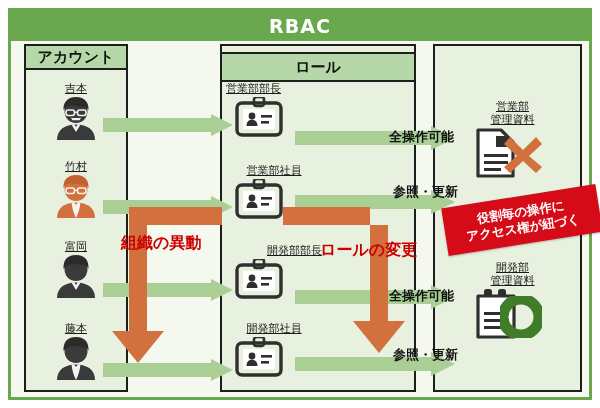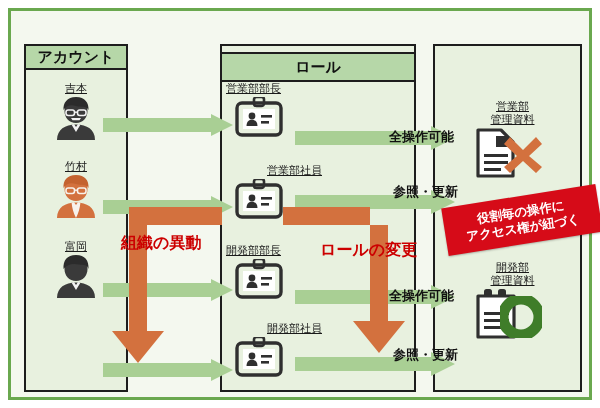--- a/index.html
+++ b/index.html
@@ -107,20 +107,21 @@
   }
   #red-banner span{display:block;white-space:nowrap;}
 </style>
 </head>
 <body>
 
 <div id="canvas">
 
   <div class="rbac-frame"></div>
 
+  <div class="rbac-title">RBAC</div>
 
   <div class="panel" id="panel-account"></div>
   <div class="panel" id="panel-role"></div>
   <div class="panel" id="panel-object"></div>
 
   <div class="panel-head" id="head-account">アカウント</div>
   <div class="panel-head" id="head-role">ロール</div>
 
   <div class="garrow" style="left:103px;top:114px;">
     <svg width="130" height="22" viewBox="0 0 130 22">
@@ -219,68 +220,79 @@
         <path d="M10.5,14 C10,6.5 14,1 23,1 C32,1 36,6.5 35.5,14 C33,9.5 29,12 23,10 C17,8 13,10 10.5,14 Z" fill="#c4622f"></path>
         <rect x="13" y="14" width="8.5" height="5.5" rx="2.2" fill="none" stroke="#f7f2ec" stroke-width="1.6"></rect>
         <rect x="24.5" y="14" width="8.5" height="5.5" rx="2.2" fill="none" stroke="#f7f2ec" stroke-width="1.6"></rect>
         <line x1="21.5" y1="16.2" x2="24.5" y2="16.2" stroke="#f7f2ec" stroke-width="1.4"></line>
         <path d="M4,44 C4,33.5 12,28.5 23,28.5 C34,28.5 42,33.5 42,44 Z" fill="#d3713e"></path>
         <path d="M18.6,28.8 C19,34 20.5,39 23,44 C25.5,39 27,34 27.4,28.8 L25,28.2 L23,31 L21,28.2 Z" fill="#f7f2ec"></path>
       </svg>
     </div>
   </div>
 
+  <div class="entry" style="left:30px;top:322px;width:92px;">
+    <div class="entry-label">藤本</div>
+    <div class="avatar">
+      <svg width="46" height="44" viewBox="0 0 46 44">
+        <path d="M23,3 C15.5,3 11.5,8 11.5,15 C11.5,21.5 16,27 23,27 C30,27 34.5,21.5 34.5,15 C34.5,8 30.5,3 23,3 Z" fill="#3a3a3a"></path>
+        <path d="M10.5,15 C10,6.5 14,1 23,1 C32,1 36,6.5 35.5,15 C34,10 31,11.5 26,10.5 C20,9.2 14,10 10.5,15 Z" fill="#2b2b2b"></path>
+        <path d="M4,44 C4,33.5 12,28.5 23,28.5 C34,28.5 42,33.5 42,44 Z" fill="#3a3a3a"></path>
+        <path d="M18.6,28.8 C19,34 20.5,39 23,44 C25.5,39 27,34 27.4,28.8 L25,28.2 L23,31 L21,28.2 Z" fill="#f2f2f2"></path>
+      </svg>
+    </div>
+  </div>
 
   <div class="entry" style="left:226px;top:82px;width:96px;text-align:left;">
     <div class="entry-label" style="text-align:left;">営業部部長</div>
     <div class="badge" style="margin-left:8px;">
       <svg width="50" height="40" viewBox="0 0 50 40">
         <rect x="20" y="0" width="10" height="9" rx="2.6" fill="none" stroke="#2f2f2f" stroke-width="2.6"></rect>
         <rect x="3" y="6" width="44" height="32" rx="5" fill="none" stroke="#2f2f2f" stroke-width="3.4"></rect>
         <rect x="9" y="12" width="32" height="20" fill="#ffffff"></rect>
         <circle cx="18" cy="19" r="3.4" fill="#2f2f2f"></circle>
         <path d="M12.5,29 C12.5,24.7 15,22.8 18,22.8 C21,22.8 23.5,24.7 23.5,29 Z" fill="#2f2f2f"></path>
         <rect x="27" y="18" width="11" height="2.6" fill="#2f2f2f"></rect>
         <rect x="27" y="24" width="8" height="2.6" fill="#2f2f2f"></rect>
       </svg>
     </div>
   </div>
 
   <div class="entry" style="left:226px;top:164px;width:96px;text-align:left;">
-    <div class="entry-label" style="text-align:right;">営業部社員</div>
+    <div class="entry-label" style="text-align:center;">営業部社員</div>
     <div class="badge" style="margin-left:8px;">
       <svg width="50" height="40" viewBox="0 0 50 40">
         <rect x="20" y="0" width="10" height="9" rx="2.6" fill="none" stroke="#2f2f2f" stroke-width="2.6"></rect>
         <rect x="3" y="6" width="44" height="32" rx="5" fill="none" stroke="#2f2f2f" stroke-width="3.4"></rect>
         <rect x="9" y="12" width="32" height="20" fill="#ffffff"></rect>
         <circle cx="18" cy="19" r="3.4" fill="#2f2f2f"></circle>
         <path d="M12.5,29 C12.5,24.7 15,22.8 18,22.8 C21,22.8 23.5,24.7 23.5,29 Z" fill="#2f2f2f"></path>
         <rect x="27" y="18" width="11" height="2.6" fill="#2f2f2f"></rect>
         <rect x="27" y="24" width="8" height="2.6" fill="#2f2f2f"></rect>
       </svg>
     </div>
   </div>
 
   <div class="entry" style="left:226px;top:244px;width:96px;text-align:left;">
-    <div class="entry-label" style="text-align:left;">開発部部長</div>
+    <div class="entry-label" style="text-align:right;">開発部部長</div>
     <div class="badge" style="margin-left:8px;">
       <svg width="50" height="40" viewBox="0 0 50 40">
         <rect x="20" y="0" width="10" height="9" rx="2.6" fill="none" stroke="#2f2f2f" stroke-width="2.6"></rect>
         <rect x="3" y="6" width="44" height="32" rx="5" fill="none" stroke="#2f2f2f" stroke-width="3.4"></rect>
         <rect x="9" y="12" width="32" height="20" fill="#ffffff"></rect>
         <circle cx="18" cy="19" r="3.4" fill="#2f2f2f"></circle>
         <path d="M12.5,29 C12.5,24.7 15,22.8 18,22.8 C21,22.8 23.5,24.7 23.5,29 Z" fill="#2f2f2f"></path>
         <rect x="27" y="18" width="11" height="2.6" fill="#2f2f2f"></rect>
         <rect x="27" y="24" width="8" height="2.6" fill="#2f2f2f"></rect>
       </svg>
     </div>
   </div>
 
   <div class="entry" style="left:226px;top:322px;width:96px;text-align:left;">
-    <div class="entry-label" style="text-align:right;">開発部社員</div>
+    <div class="entry-label" style="text-align:center;">開発部社員</div>
     <div class="badge" style="margin-left:8px;">
       <svg width="50" height="40" viewBox="0 0 50 40">
         <rect x="20" y="0" width="10" height="9" rx="2.6" fill="none" stroke="#2f2f2f" stroke-width="2.6"></rect>
         <rect x="3" y="6" width="44" height="32" rx="5" fill="none" stroke="#2f2f2f" stroke-width="3.4"></rect>
         <rect x="9" y="12" width="32" height="20" fill="#ffffff"></rect>
         <circle cx="18" cy="19" r="3.4" fill="#2f2f2f"></circle>
         <path d="M12.5,29 C12.5,24.7 15,22.8 18,22.8 C21,22.8 23.5,24.7 23.5,29 Z" fill="#2f2f2f"></path>
         <rect x="27" y="18" width="11" height="2.6" fill="#2f2f2f"></rect>
         <rect x="27" y="24" width="8" height="2.6" fill="#2f2f2f"></rect>
       </svg>

